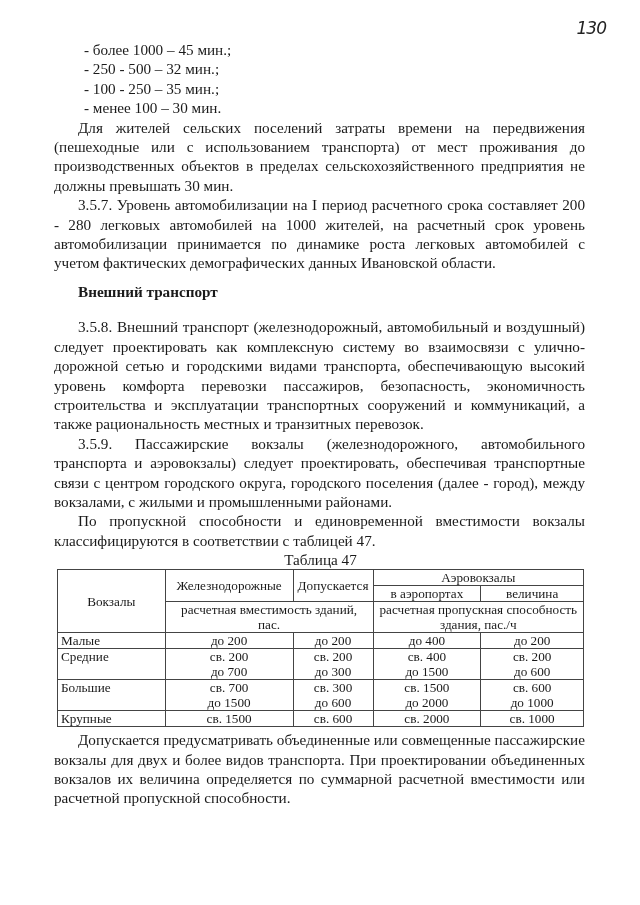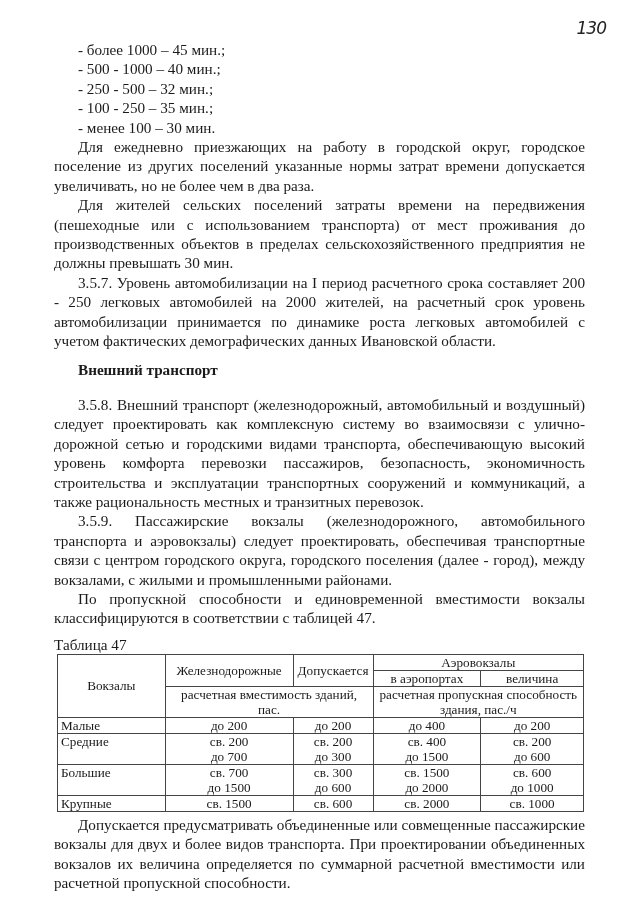--- a/index.html
+++ b/index.html
@@ -8,54 +8,52 @@
       font-family: "Liberation Serif", "DejaVu Serif", serif;
       color: #1a1a1a;
       font-size: 15.2px;
     }
     .page-number {
       position: absolute; right: 34px; top: 18px;
       font-family: "DejaVu Sans", sans-serif; font-style: italic;
       font-size: 17px; color: #222; letter-spacing: -1px;
     }
     .content { position: absolute; left: 54px; top: 40px; width: 531px; }
-    .list-line { line-height: 19.4px; margin-left: 24px; white-space: nowrap; }
+    .list-line { line-height: 19.4px; margin-left: 30px; white-space: nowrap; }
     p { margin: 0; line-height: 19.4px; text-align: justify; text-align-last: left; }
     p.indent { text-indent: 24px; }
     .heading { font-weight: bold; margin-left: 24px; line-height: 19.4px; margin-top: 9px; margin-bottom: 7px; }
     p.after-heading { margin-top: 16px; }
-    .table-caption { text-align: left; line-height: 19px; margin-top: 7px; margin-right: -2px; font-family: Liberation Serif, serif; }
+    .table-caption { text-align: center; line-height: 19px; margin-top: 0; margin-right: -2px; font-family: Liberation Serif, serif; }
     table {
       border-collapse: collapse; width: 527px; margin-left: 3px;
       font-size: 13.2px; line-height: 15px;
     }
     td, th {
       border: 1px solid #444; padding: 0 3px; font-weight: normal; text-align: center; vertical-align: middle;
     }
     .left { text-align: left; }
     .t-head-tall { height: 20px; margin-top: 24px; }
     .closing { margin-top: 3px; }
   </style>
 </head>
 <body>
 
 <div class="page-number">130</div>
 
 <div class="content">
   <div>
     <div class="list-line">- более 1000 – 45 мин.;</div>
-    <div class="list-line">- 500 - 1000 – 40 мин.;</div>
     <div class="list-line">- 250 - 500 – 32 мин.;</div>
     <div class="list-line">- 100 - 250 – 35 мин.;</div>
     <div class="list-line">- менее 100 – 30 мин.</div>
   </div>
 
-  <p class="indent">Для ежедневно приезжающих на работу в городской округ, городское поселение из других поселений указанные нормы затрат времени допускается увеличивать, но не более чем в два раза.</p>
   <p class="indent">Для жителей сельских поселений затраты времени на передвижения (пешеходные или с использованием транспорта) от мест проживания до производственных объектов в пределах сельскохозяйственного предприятия не должны превышать 30 мин.</p>
-  <p class="indent">3.5.7. Уровень автомобилизации на I период расчетного срока составляет 200 - 250 легковых автомобилей на 2000 жителей, на расчетный срок уровень автомобилизации принимается по динамике роста легковых автомобилей с учетом фактических демографических данных Ивановской области.</p>
+  <p class="indent">3.5.7. Уровень автомобилизации на I период расчетного срока составляет 200 - 280 легковых автомобилей на 1000 жителей, на расчетный срок уровень автомобилизации принимается по динамике роста легковых автомобилей с учетом фактических демографических данных Ивановской области.</p>
 
   <div class="heading">Внешний транспорт</div>
 
   <p class="indent after-heading">3.5.8. Внешний транспорт (железнодорожный, автомобильный и воздушный) следует проектировать как комплексную систему во взаимосвязи с улично-дорожной сетью и городскими видами транспорта, обеспечивающую высокий уровень комфорта перевозки пассажиров, безопасность, экономичность строительства и эксплуатации транспортных сооружений и коммуникаций, а также рациональность местных и транзитных перевозок.</p>
   <p class="indent">3.5.9. Пассажирские вокзалы (железнодорожного, автомобильного транспорта и аэровокзалы) следует проектировать, обеспечивая транспортные связи с центром городского округа, городского поселения (далее - город), между вокзалами, с жилыми и промышленными районами.</p>
   <p class="indent">По пропускной способности и единовременной вместимости вокзалы классифицируются в соответствии с таблицей 47.</p>
 
   <div class="table-caption">Таблица 47</div>
 
   <table>

